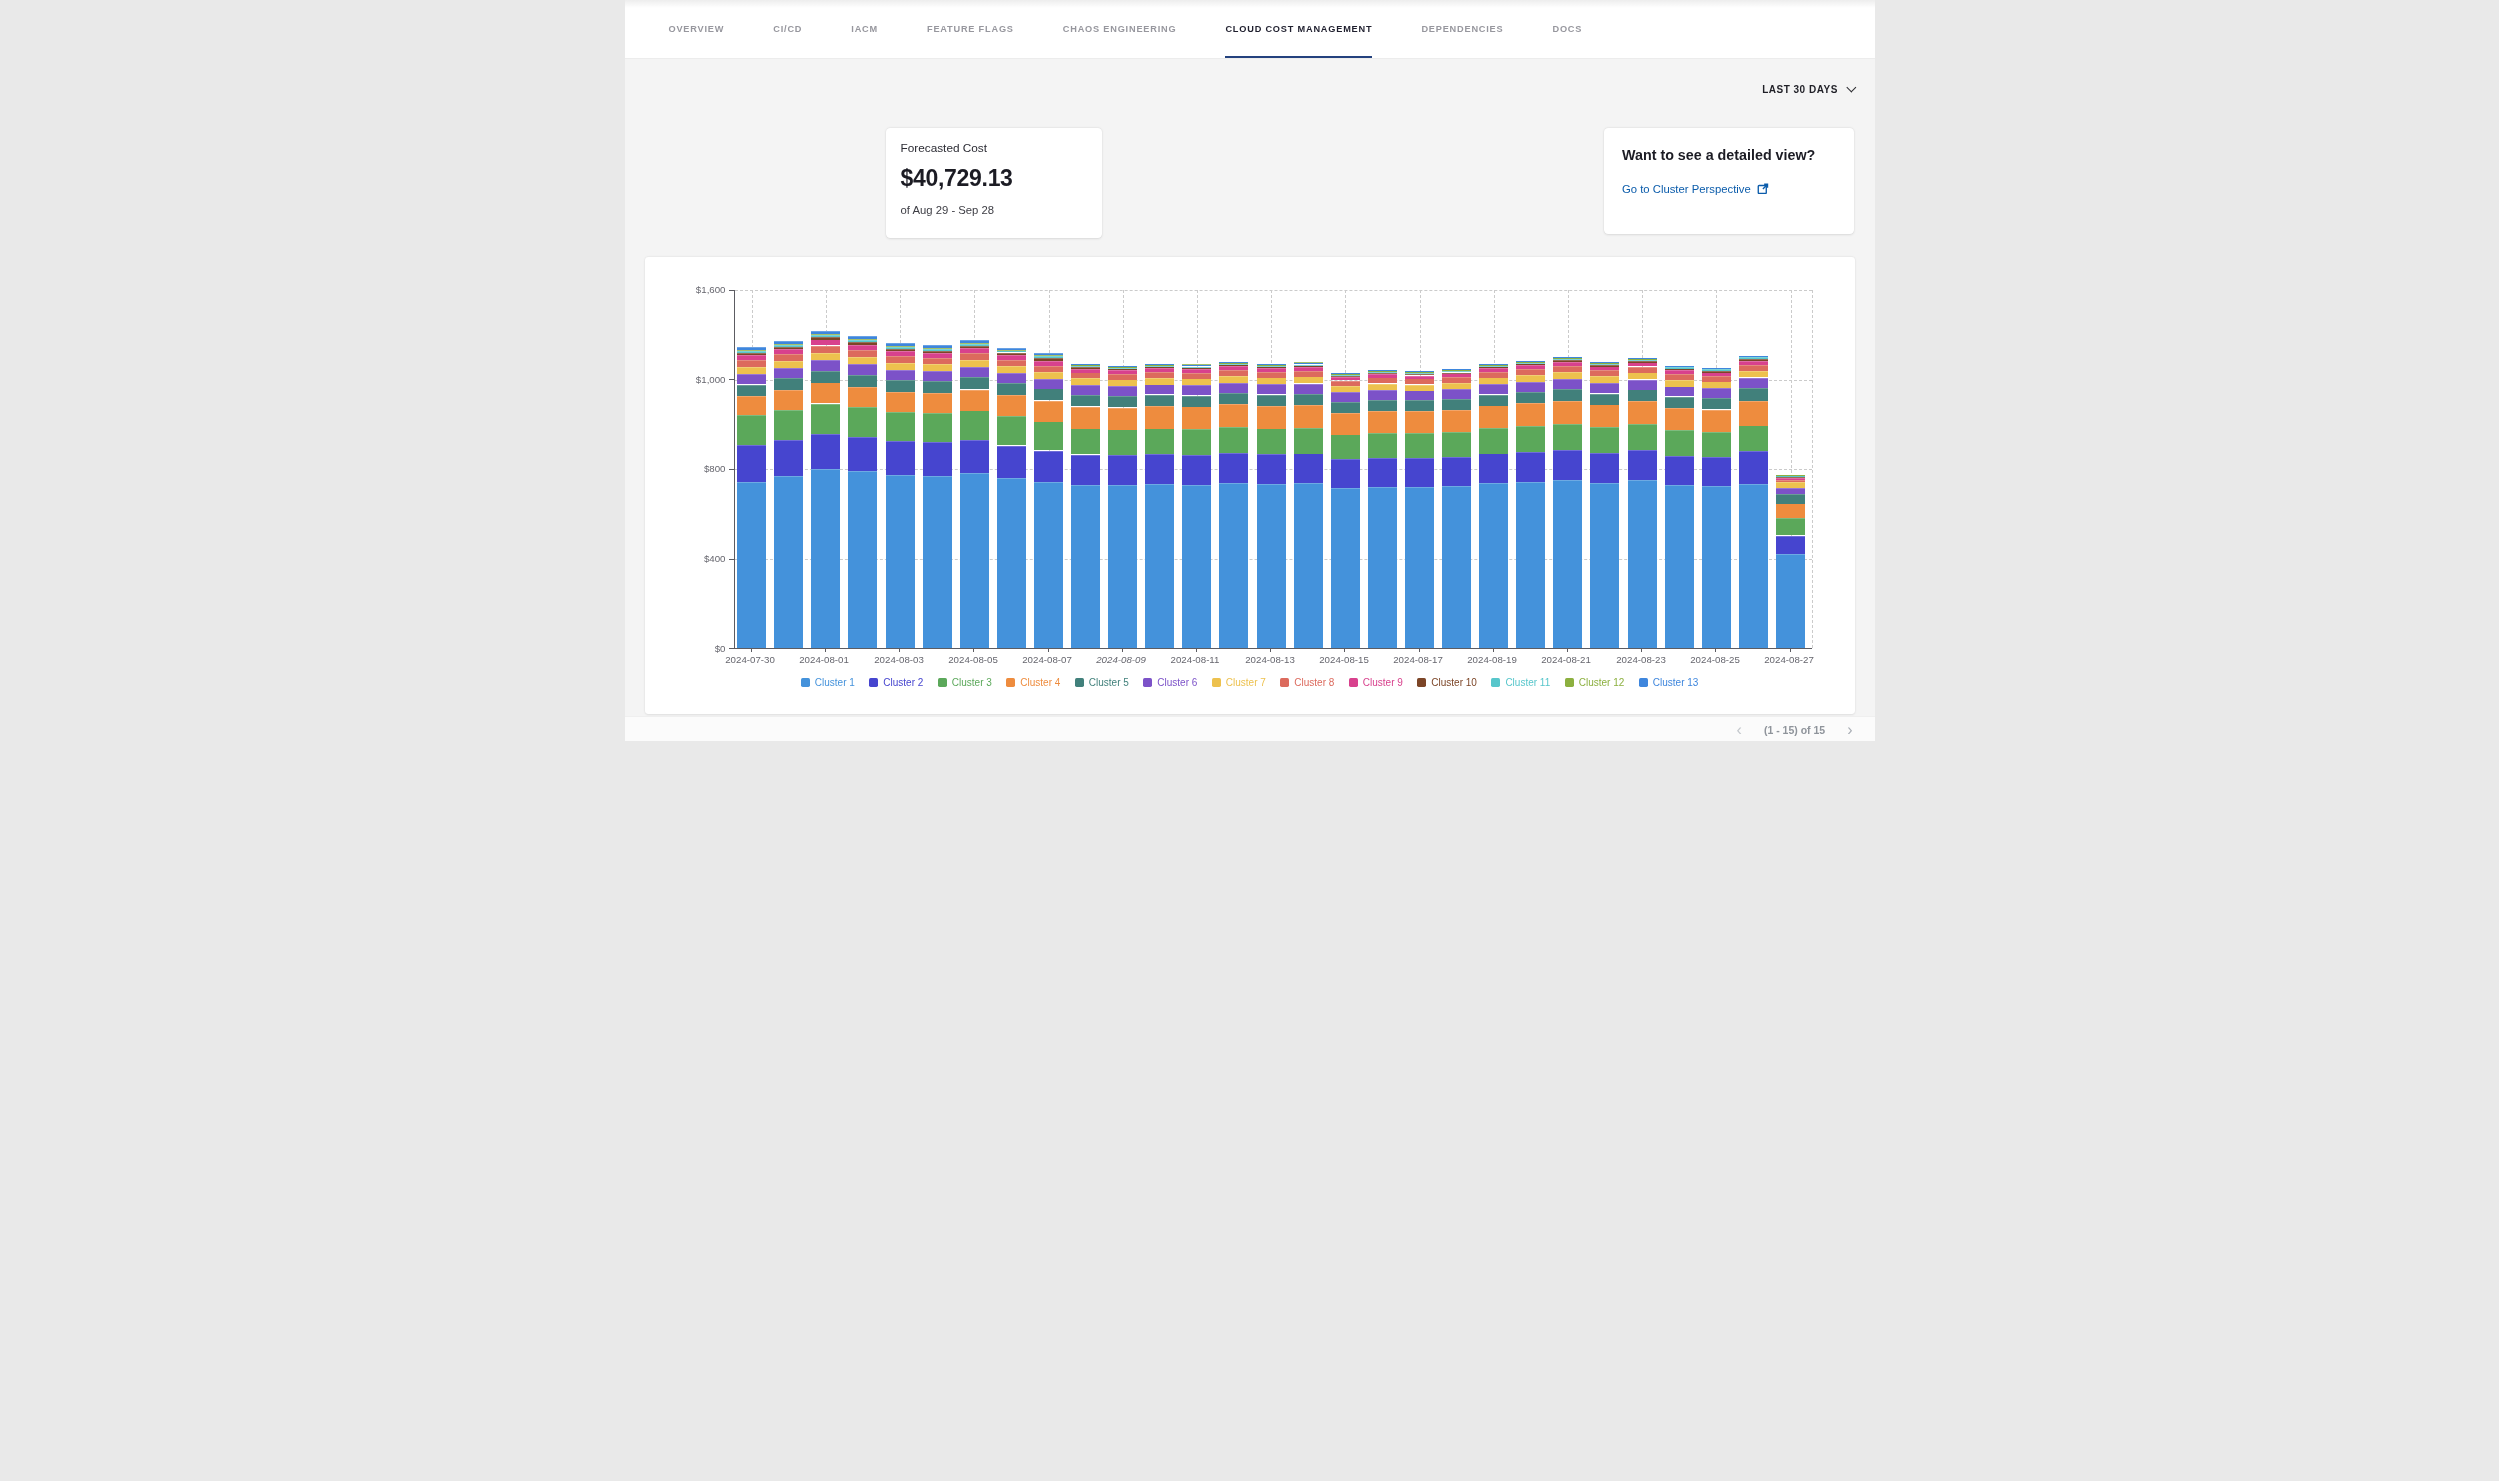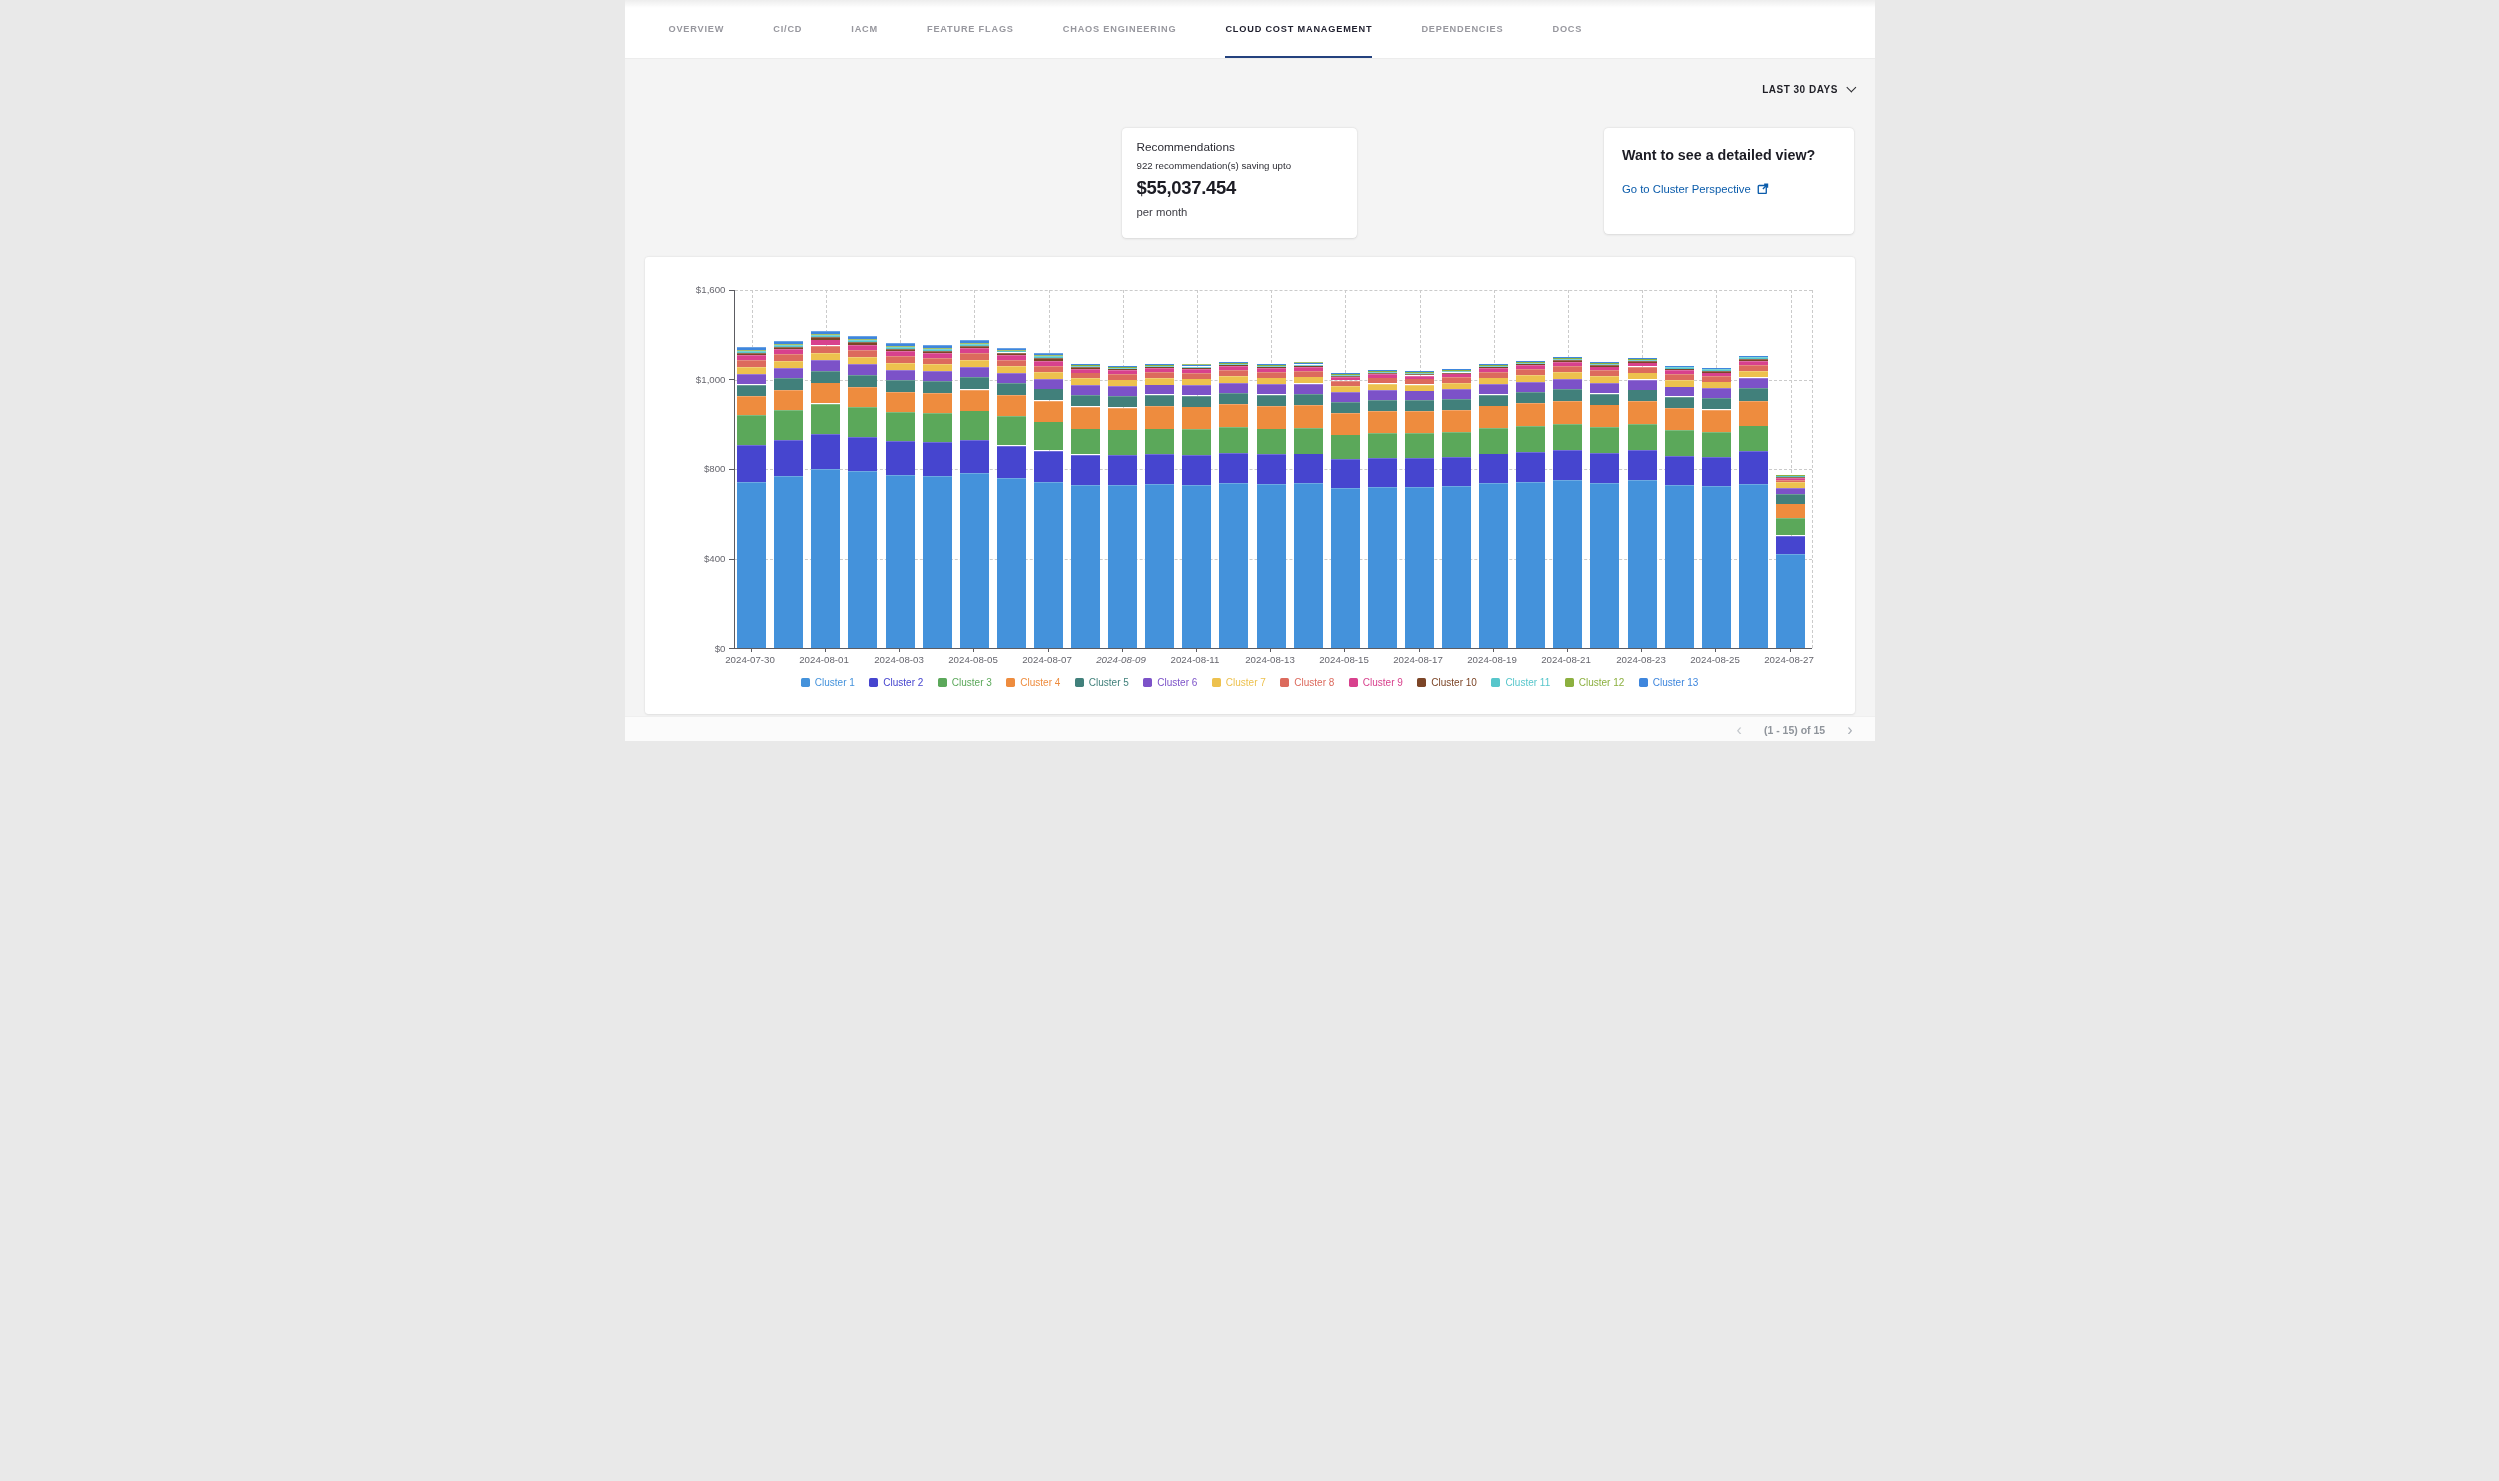--- a/index.html
+++ b/index.html
@@ -90,27 +90,26 @@
         <div class="tab">DOCS</div>
       </div>
   </div>
 
   <div class="time-range">
     <span>LAST 30 DAYS</span>
     <span class="chev-down"></span>
   </div>
 
 
-
-  <div class="card" id="card-reco">
-    <div class="card-title">Recommendations</div>
-    <div class="card-sub">922 recommendation(s) saving upto</div>
-    <div class="card-value">$55,037.454</div>
-    <div class="card-period">per month</div>
+  <div class="card" id="card-forecast">
+    <div class="card-title">Forecasted Cost</div>
+    <div class="card-value">$40,729.13</div>
+    <div class="card-period">of Aug 29 - Sep 28</div>
   </div>
+
 
   <div class="card" id="card-detail">
     <div class="detail-title">Want to see a detailed view?</div>
     <div class="detail-link">
       <span>Go to Cluster Perspective</span>
       <svg width="11.8" height="11.8" viewBox="0 0 14 14" fill="none" stroke="#0b5cab" stroke-width="1.6">
         <rect x="1.5" y="3" width="9.5" height="9.5" rx="1"></rect>
         <path d="M7 7 L12.5 1.5 M8.5 1.5 H12.5 V5.5"></path>
       </svg>
     </div>

